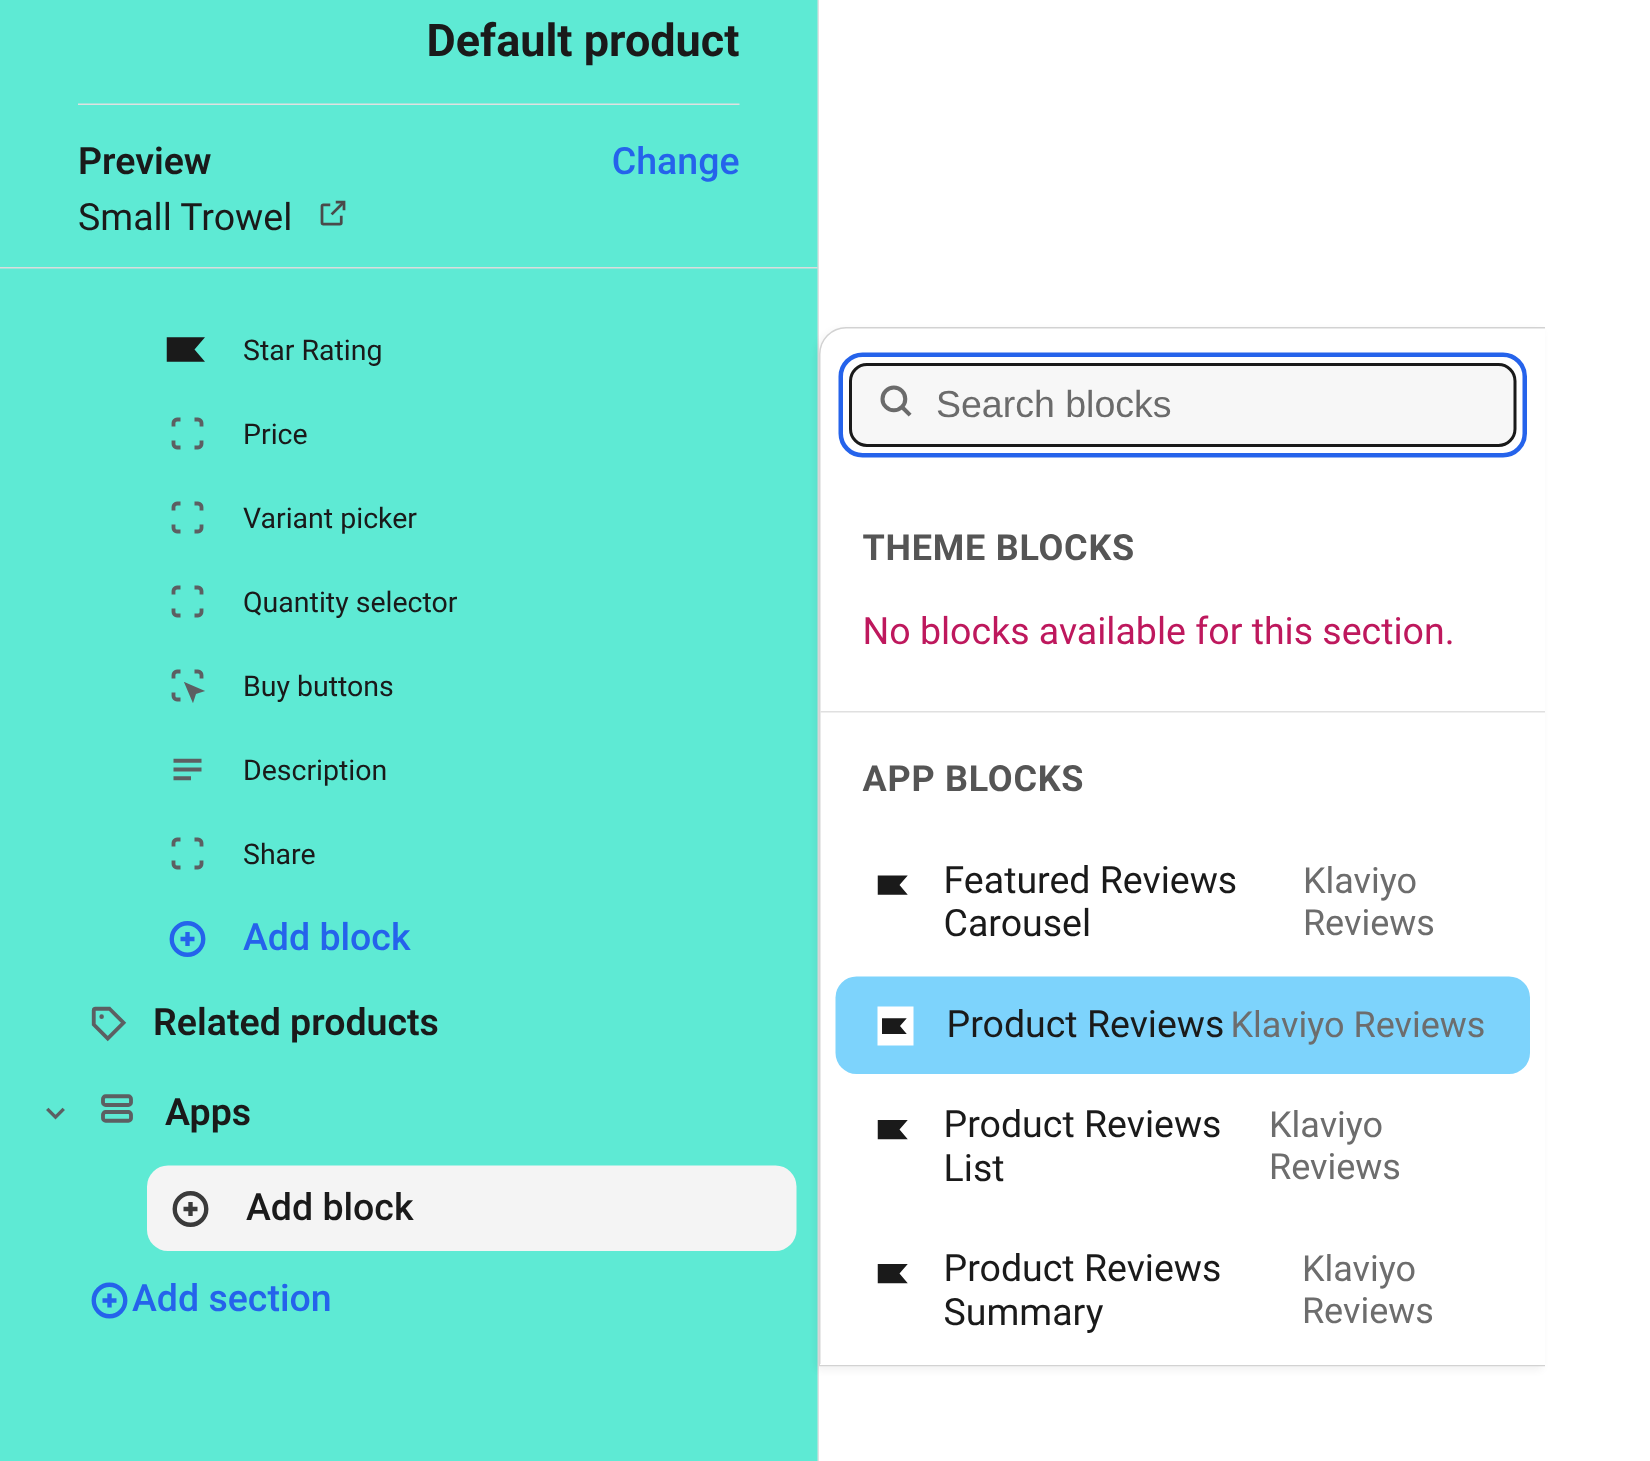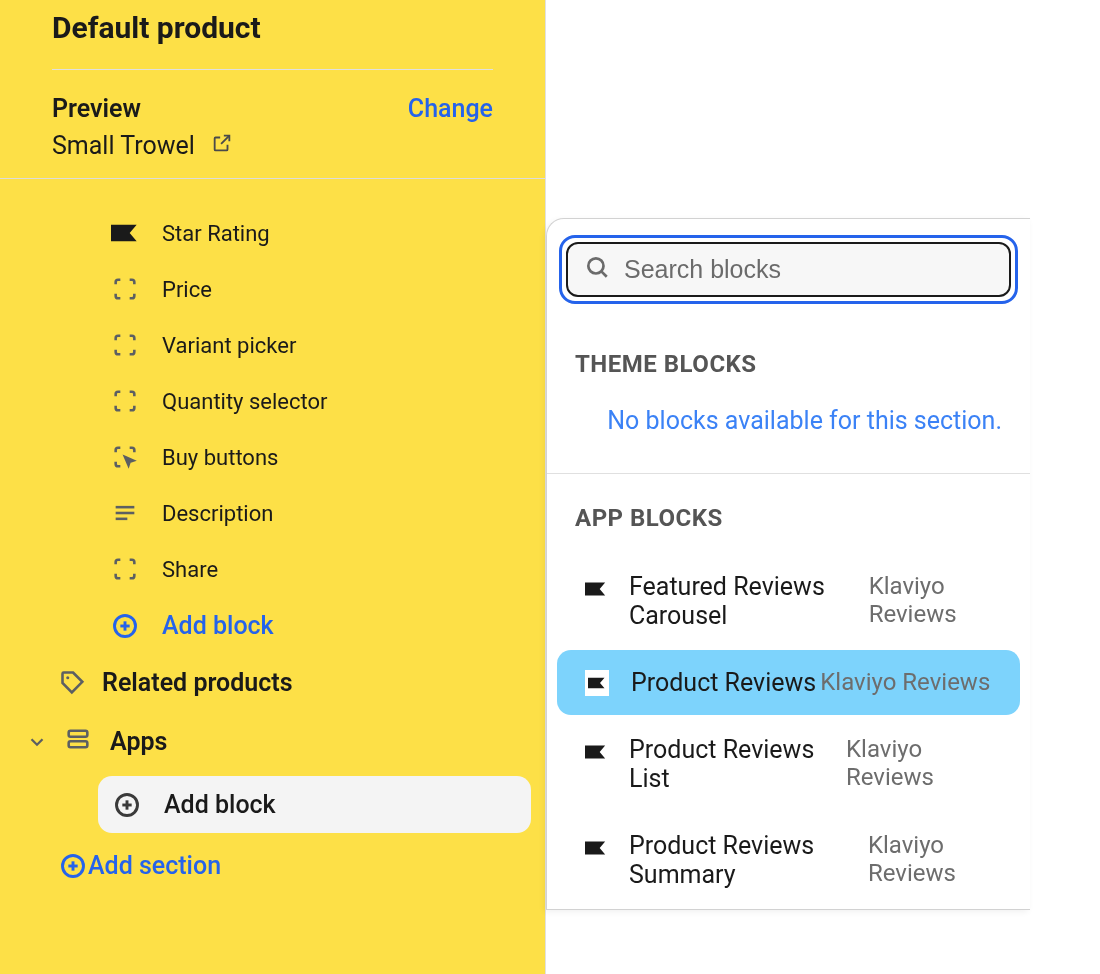--- a/index.html
+++ b/index.html
@@ -8,24 +8,25 @@
       background: #fff;
       color: #202223;
       font-size: 22px;
       position: relative;
       width: 1100px;
       height: 974px;
       overflow: hidden;
     }
     .sidebar {
       width: 546px;
-      background: #fde047;
+      background: #5eead4;
       padding-top: 10px;
       height: 100%;
       border-right: 1px solid #e0e0e0;
+      text-align: right;
     }
     .header {
       padding: 0 52px 18px 52px;
     }
     .page-title {
       font-size: 30px;
       font-weight: 700;
       margin-bottom: 24px;
       color: #1a1a1a;
     }
@@ -87,21 +88,21 @@
       justify-content: center;
     }
     .block-item .icon-wrap svg {
       width: 28px;
       height: 28px;
       stroke: #5c5f62;
       fill: none;
       stroke-width: 2.2;
     }
     .block-label {
-      font-size: 22px;
+      font-size: 19px;
       color: #1a1a1a;
     }
     .add-block-row {
       display: flex;
       align-items: center;
       gap: 22px;
       padding: 14px 0 14px 110px;
       cursor: pointer;
     }
     .add-block-row .icon-wrap {
@@ -280,23 +281,22 @@
     }
     .group-header {
       font-size: 24px;
       font-weight: 700;
       letter-spacing: 0.5px;
       color: #555;
       padding: 30px 28px 20px 28px;
     }
     .empty-msg {
       font-size: 25px;
-      color: #3b82f6;
+      color: #be185d;
       padding: 8px 28px 38px 28px;
-      text-align: right;
     }
     .group-divider {
       border: none;
       border-top: 1px solid #e0e0e0;
     }
     .app-block {
       display: flex;
       align-items: center;
       gap: 22px;
       padding: 18px 18px 18px 28px;

